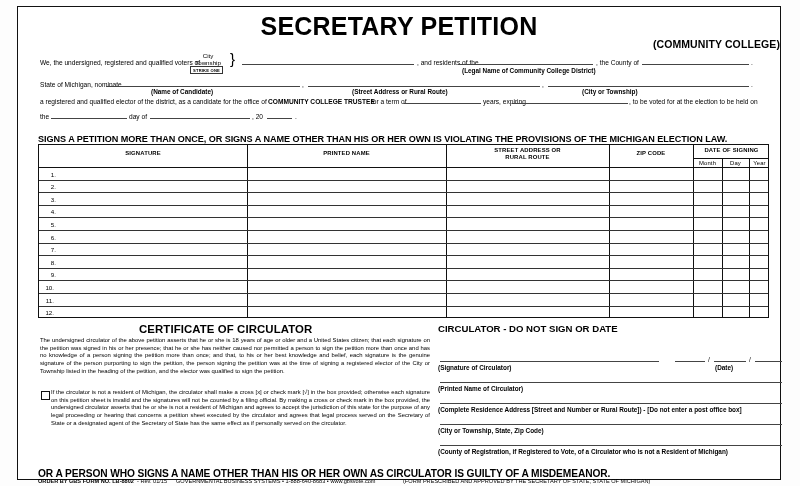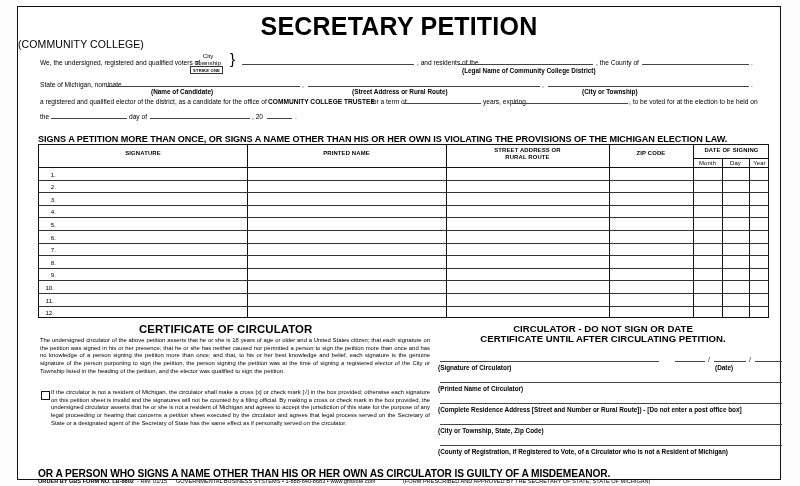--- a/index.html
+++ b/index.html
@@ -30,22 +30,22 @@
     padding:2px 6px 2px 6px;
     font-size:9.3px;font-weight:bold;letter-spacing:.2px;
   }
   .title{
     position:absolute;left:0;right:0;top:10px;
     text-align:center;
     font-size:25px;font-weight:bold;letter-spacing:.2px;
   }
   .subtitle{
     position:absolute;left:0;right:0;top:36px;
-    text-align:left;
-    font-size:10.5px;font-weight:normal;letter-spacing:.1px;
+    text-align:right;
+    font-size:10.5px;font-weight:bold;letter-spacing:.1px;
   }
 
   
   .t{position:absolute;font-size:6.6px;line-height:8px;white-space:nowrap;}
   .tb{position:absolute;font-size:6.6px;font-weight:bold;white-space:nowrap;}
   .cap{position:absolute;font-size:6.4px;font-weight:bold;white-space:nowrap;}
   .rule{position:absolute;border-bottom:.8px solid #444;height:0;}
 
   .citytown{
     position:absolute;
@@ -95,21 +95,21 @@
     font-size:6.2px;text-align:right;width:14px;
   }
 
   
   .certhead{
     position:absolute;
     font-size:11.4px;font-weight:bold;letter-spacing:.1px;margin-left:23px;
   }
   .circhead{
     position:absolute;
-    font-size:9.6px;font-weight:bold;line-height:11px;text-align:center;
+    font-size:9.6px;font-weight:bold;line-height:11px;
   }
   .para{
     position:absolute;
     font-size:5.9px;line-height:7.7px;
     text-align:justify;
   }
   .checkbox{
     position:absolute;
     width:6.5px;height:6.5px;
     border:1.1px solid #111;
@@ -224,21 +224,20 @@
       <div class="rownum" style="left:1px;top:164.1px;">12.</div>
     </div>
 
     <div class="certhead" style="left:98px;top:316px;">CERTIFICATE OF CIRCULATOR</div>
     <div class="para" style="left:22px;top:330px;width:390px;">The undersigned circulator of the above petition asserts that he or she is 18 years of age or older and a United States citizen; that each signature on the petition was signed in his or her presence; that he or she has neither caused nor permitted a person to sign the petition more than once and has no knowledge of a person signing the petition more than once; and that, to his or her best knowledge and belief, each signature is the genuine signature of the person purporting to sign the petition, the person signing the petition was at the time of signing a registered elector of the City or Township listed in the heading of the petition, and the elector was qualified to sign the petition.</div>
 
     <div class="checkbox" style="left:23px;top:384px;"></div>
     <div class="para" style="left:33px;top:382px;width:379px;text-indent:0;">If the circulator is not a resident of Michigan, the circulator shall make a cross [x] or check mark [√] in the box provided; otherwise each signature on this petition sheet is invalid and the signatures will not be counted by a filing official. By making a cross or check mark in the box provided, the undersigned circulator asserts that he or she is not a resident of Michigan and agrees to accept the jurisdiction of this state for the purpose of any legal proceeding or hearing that concerns a petition sheet executed by the circulator and agrees that legal process served on the Secretary of State or a designated agent of the Secretary of State has the same effect as if personally served on the circulator.</div>
 
     <div class="circhead" style="left:420px;top:316px;width:330px;">CIRCULATOR - DO NOT SIGN OR DATE</div>
-    <div class="circhead" style="left:420px;top:326px;width:330px;">CERTIFICATE UNTIL AFTER CIRCULATING PETITION.</div>
 
     <div class="rule" style="left:422px;top:354px;width:219px;"></div>
     <div class="rule" style="left:657px;top:354px;width:30px;"></div>
     <div class="t" style="left:690px;top:349px;">/</div>
     <div class="rule" style="left:696px;top:354px;width:32px;"></div>
     <div class="t" style="left:731px;top:349px;">/</div>
     <div class="rule" style="left:737px;top:354px;width:27px;"></div>
     <div class="cap" style="left:697px;top:357px;">(Date)</div>
     <div class="cap" style="left:420px;top:357px;">(Signature of Circulator)</div>
 

